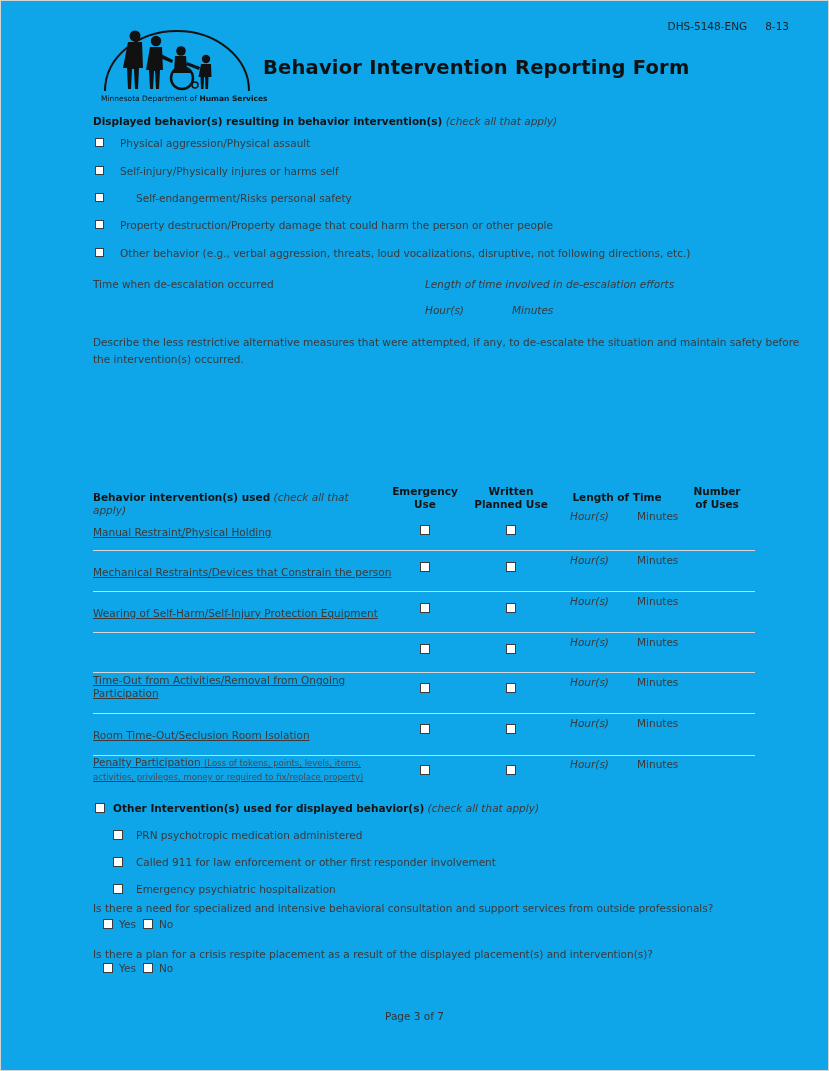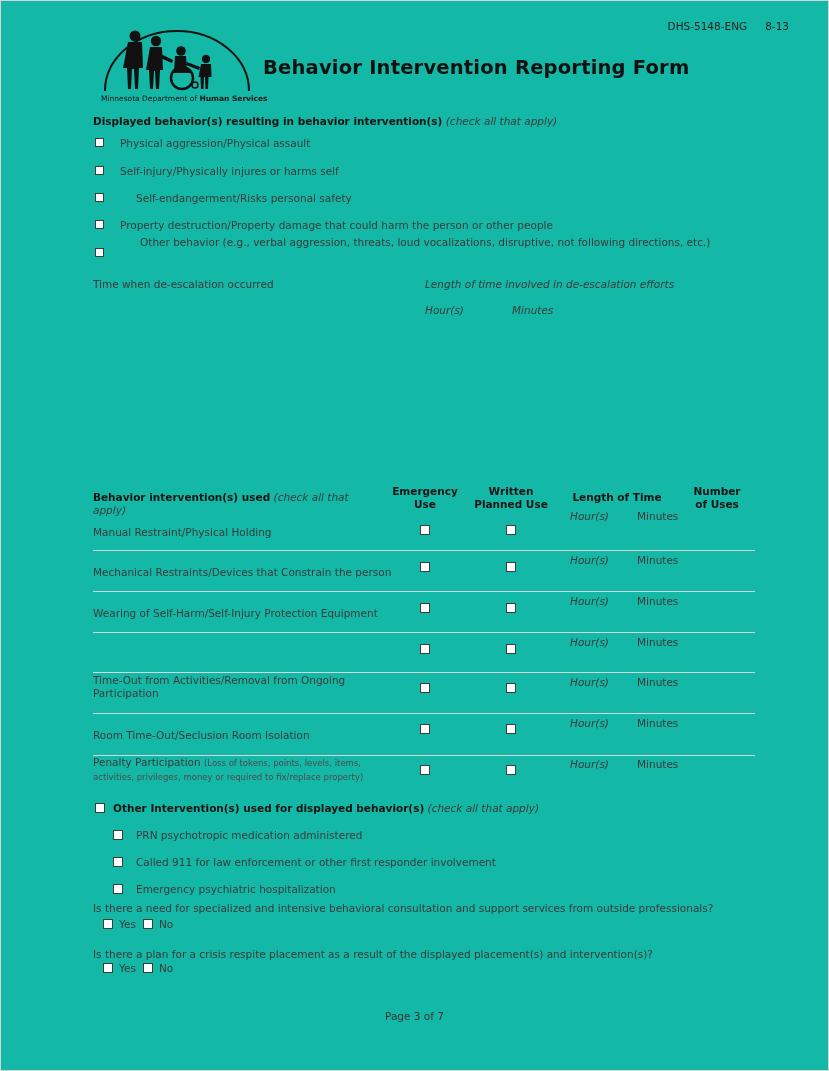--- a/index.html
+++ b/index.html
@@ -1,17 +1,17 @@
 <!DOCTYPE html>
 <html><head>
 <meta charset="utf-8">
 <style>
   html,body{margin:0;padding:0;background:#fff;}
   .page{
-    position:relative;width:829px;height:1071px;background:#14b8a6;
+    position:relative;width:829px;height:1071px;background:#0ea5e9;
     font-family:"DejaVu Sans","Liberation Sans",sans-serif;
     font-size:10.5px;color:#3a3a3a;overflow:hidden;
     outline:1px solid #d4d4d4;outline-offset:-1px;
   }
   .abs{position:absolute;}
   .bold{font-weight:bold;color:#141414;margin-top:23px;}
   .italic{font-style:italic;}
   .note-small{font-size:8.5px;color:#4a4a4a;}
   .cb{
     position:absolute;width:9px;height:9px;background:#fff;
@@ -21,21 +21,21 @@
   .title{
     font-size:19.5px;font-weight:bold;color:#111;letter-spacing:0.2px;
     font-family:"DejaVu Sans","Liberation Sans",sans-serif;
   }
   .form-no{font-size:10.5px;color:#1f1f1f;}
   .form-no .rev{margin-left:18px;}
   .col-head{font-weight:bold;color:#141414;text-align:center;line-height:13px;}
   .rule{position:absolute;left:93px;width:662px;height:1px;background:#d6d6d6;}
   .hour-lbl{position:absolute;left:570px;font-style:italic;color:#3a3a3a;}
   .min-lbl{position:absolute;left:637px;color:#3a3a3a;}
-  .row-label{position:absolute;left:93px;line-height:13px;}
+  .row-label{position:absolute;left:93px;line-height:13px;text-decoration:underline;}
   .logo-caption{font-size:7.5px;color:#111;white-space:nowrap;}
   .q-text{position:absolute;left:93px;}
   .yn-lbl{position:absolute;color:#3a3a3a;}
   .footer{position:absolute;left:0;width:829px;text-align:center;color:#333;}
   .desc{line-height:17px;}
 </style>
 </head>
 <body>
 
 <div class="page">
@@ -83,27 +83,28 @@
   <div class="cb" style="left:95px;top:166px;"></div>
   <div class="abs" style="left:120px;top:165px;">Self-injury/Physically injures or harms self</div>
 
   <div class="cb" style="left:95px;top:193px;"></div>
   <div class="abs" style="left:120px;top:192px;margin-left:16px;">Self-endangerment/Risks personal safety</div>
 
   <div class="cb" style="left:95px;top:220px;"></div>
   <div class="abs" style="left:120px;top:219px;">Property destruction/Property damage that could harm the person or other people</div>
 
   <div class="cb" style="left:95px;top:248px;"></div>
-  <div class="abs" style="left:120px;top:236px;margin-left:20px;">Other behavior (e.g., verbal aggression, threats, loud vocalizations, disruptive, not following directions, etc.)</div>
+  <div class="abs" style="left:120px;top:247px;">Other behavior (e.g., verbal aggression, threats, loud vocalizations, disruptive, not following directions, etc.)</div>
 
   <div class="abs" style="left:93px;top:278px;">Time when de-escalation occurred</div>
   <div class="abs" style="left:425px;top:278px;font-style:italic;">Length of time involved in de-escalation efforts</div>
   <div class="abs italic" style="left:425px;top:304px;">Hour(s)</div>
   <div class="abs italic" style="left:512px;top:304px;">Minutes</div>
 
+  <div class="abs desc" style="left:93px;top:334px;width:715px;">Describe the less restrictive alternative measures that were attempted, if any, to de-escalate the situation and maintain safety before the intervention(s) occurred.</div>
 
   <div class="abs" style="left:93px;top:491px;width:290px;line-height:13px;">
     <span class="bold">Behavior intervention(s) used</span>
     <span class="italic">(check all that apply)</span>
   </div>
   <div class="abs col-head" style="left:392px;top:485px;width:66px;text-align:center;">Emergency Use</div>
   <div class="abs col-head" style="left:470px;top:485px;width:82px;">Written Planned Use</div>
   <div class="abs col-head" style="left:562px;top:491px;width:110px;">Length of Time</div>
   <div class="abs col-head" style="left:687px;top:485px;width:60px;">Number of Uses</div>
   <div class="hour-lbl" style="top:510px;">Hour(s)</div>

